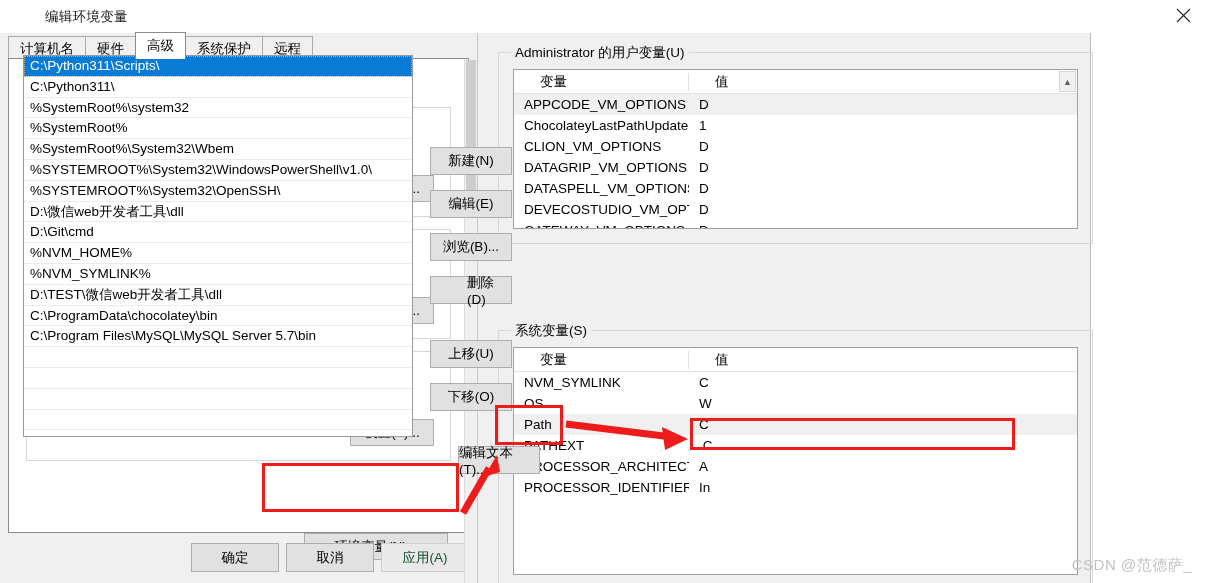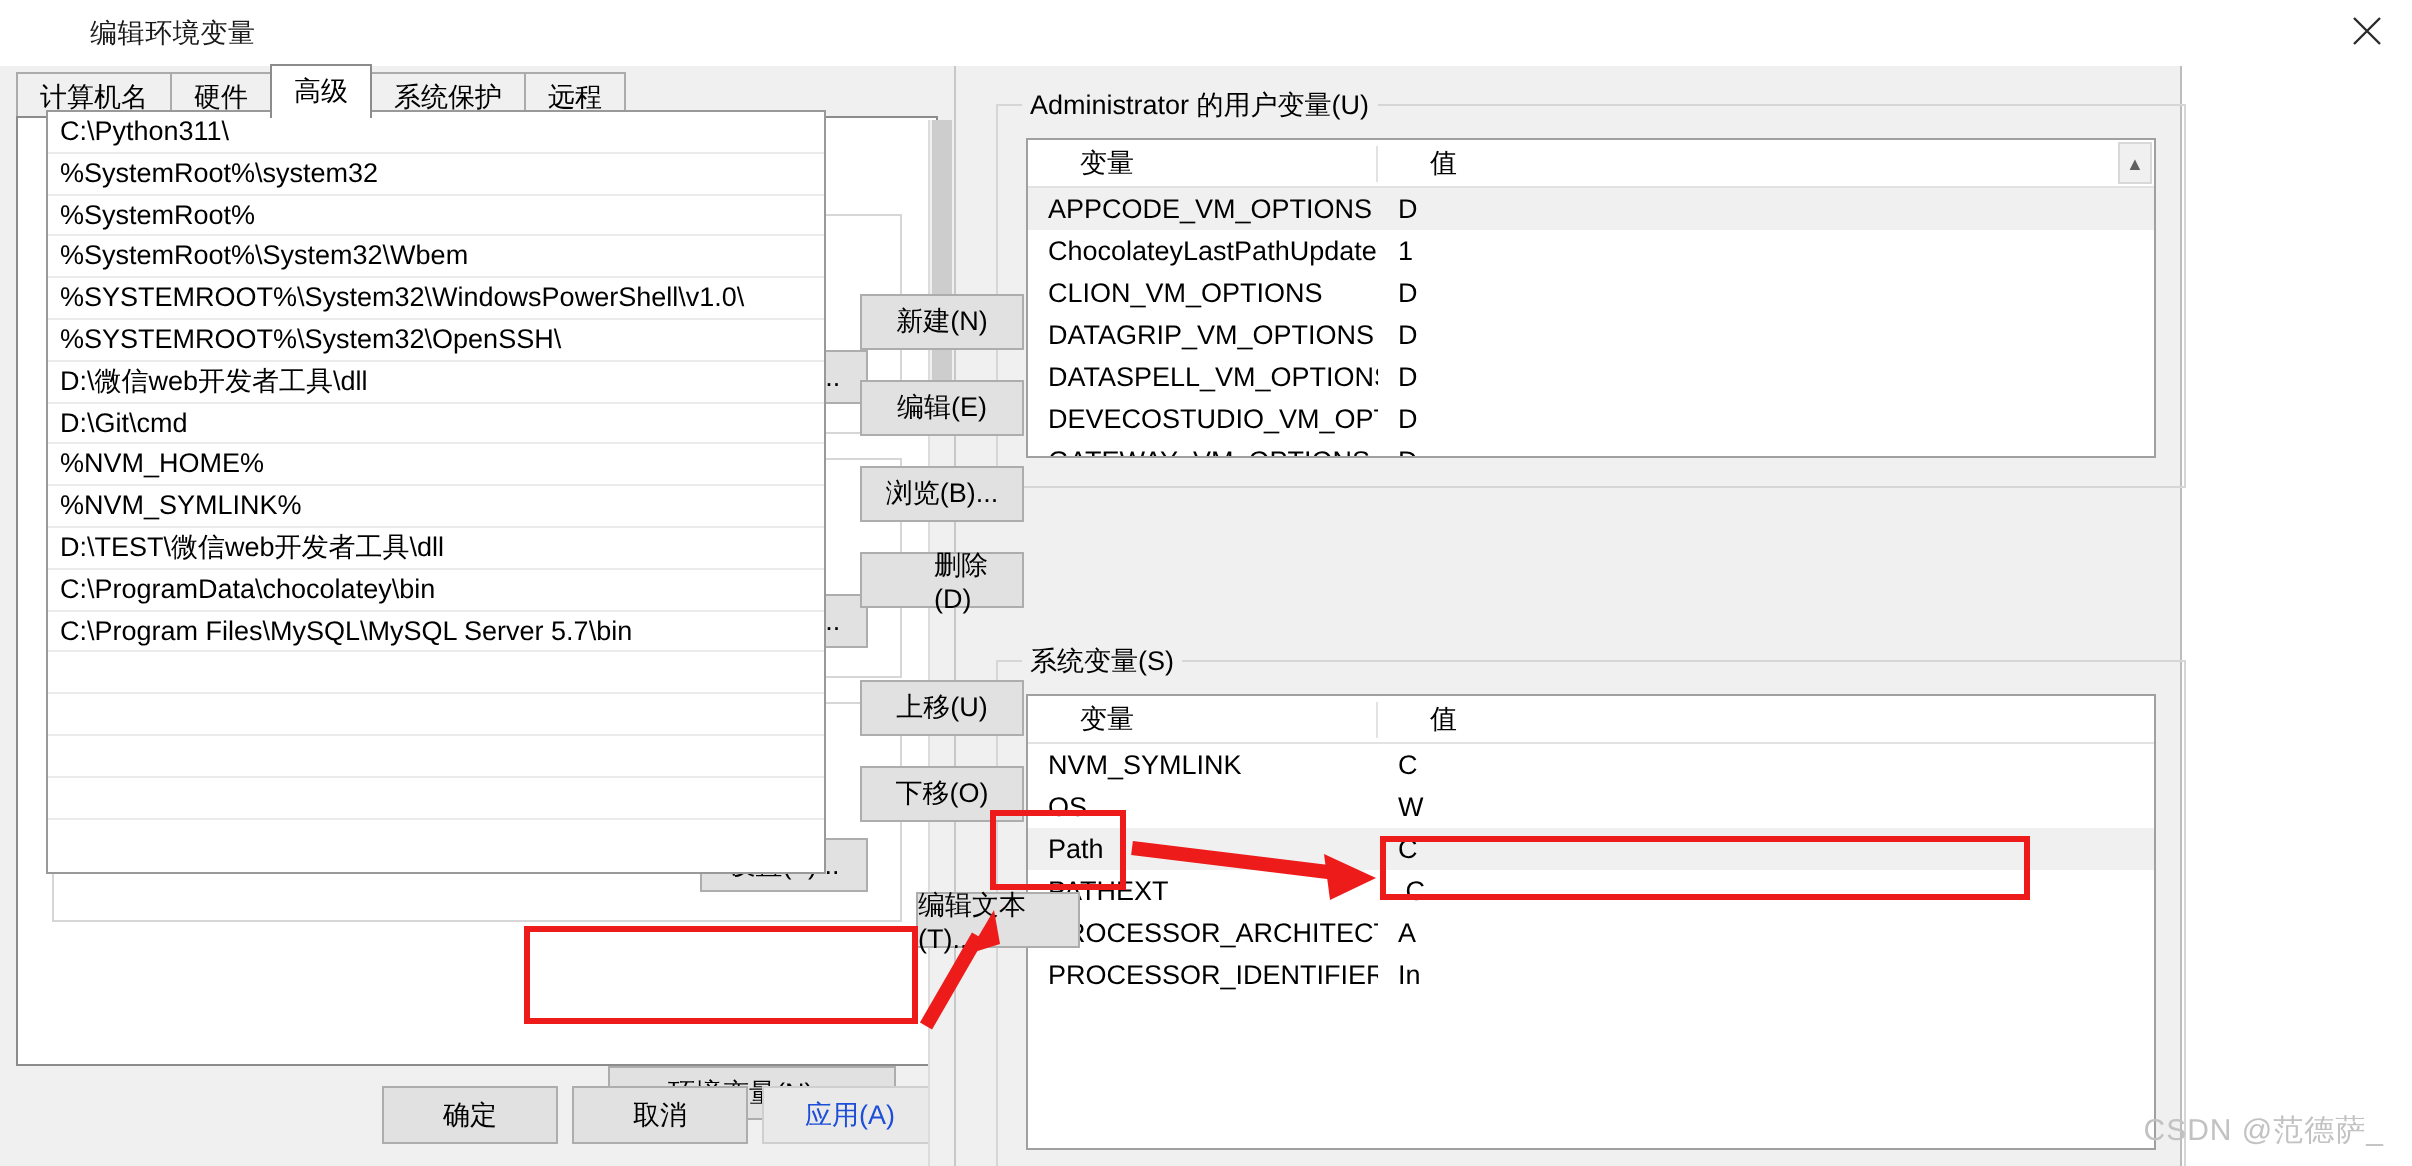--- a/index.html
+++ b/index.html
@@ -45,21 +45,21 @@
   .group>.glabel{
     position:absolute;top:-9px;left:10px;background:#ffffff;padding:0 4px;font-size:13.5px;
   }
   .group .gdesc{position:absolute;left:16px;top:16px;font-size:13.5px;}
 
   .btn{
     background:#e1e1e1;border:1px solid #adadad;box-sizing:border-box;
     font-size:13.5px;font-family:inherit;color:#000;
     display:flex;align-items:center;justify-content:center;cursor:default;
   }
-  .btn.dis{color:#1d4ed8;background:#e9e9e9;border-color:#cfcfcf;}
+  .btn.dis{color:#14532d;background:#e9e9e9;border-color:#cfcfcf;}
 
   
   #grp-perf{left:17px;top:48px;width:425px;height:110px;}
   #grp-prof{left:17px;top:170px;width:425px;height:110px;}
   #grp-boot{left:17px;top:292px;width:425px;height:110px;}
   .grp-btn{position:absolute;right:16px;bottom:14px;width:84px;height:27px;}
 
   #btn-envvar{position:absolute;left:295px;top:474px;width:144px;height:27px;}
 
   .footbtns{position:absolute;left:0;right:0;bottom:10px;height:30px;}
@@ -277,20 +277,21 @@
   <div class="win-title">
     <span class="cap">编辑环境变量</span>
     <div class="win-close">
       <svg width="15" height="15" viewBox="0 0 15 15">
           <path d="M1 1 L14 14 M14 1 L1 14" stroke="#2b2b2b" stroke-width="1.2" fill="none"></path>
         </svg>
     </div>
   </div>
 
   <div id="ed-list">
+      <div class="ed-row sel">C:\Python311\Scripts\</div>
       <div class="ed-row">C:\Python311\</div>
       <div class="ed-row">%SystemRoot%\system32</div>
       <div class="ed-row">%SystemRoot%</div>
       <div class="ed-row">%SystemRoot%\System32\Wbem</div>
       <div class="ed-row">%SYSTEMROOT%\System32\WindowsPowerShell\v1.0\</div>
       <div class="ed-row">%SYSTEMROOT%\System32\OpenSSH\</div>
       <div class="ed-row">D:\微信web开发者工具\dll</div>
       <div class="ed-row">D:\Git\cmd</div>
       <div class="ed-row">%NVM_HOME%</div>
       <div class="ed-row">%NVM_SYMLINK%</div>

